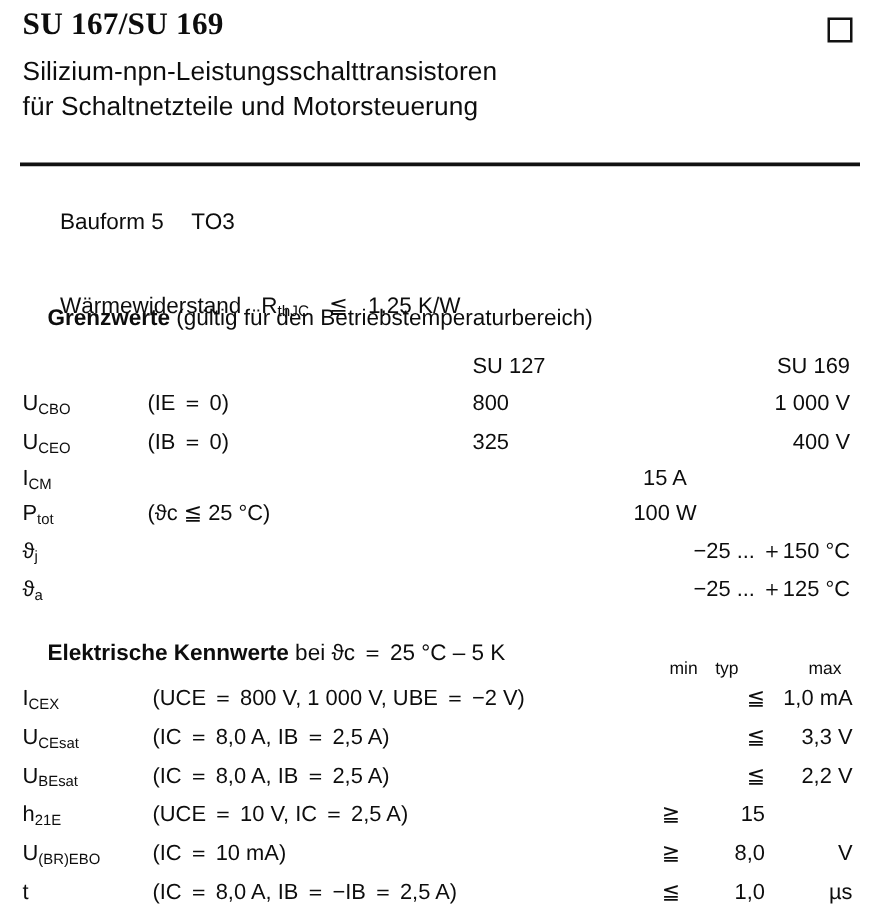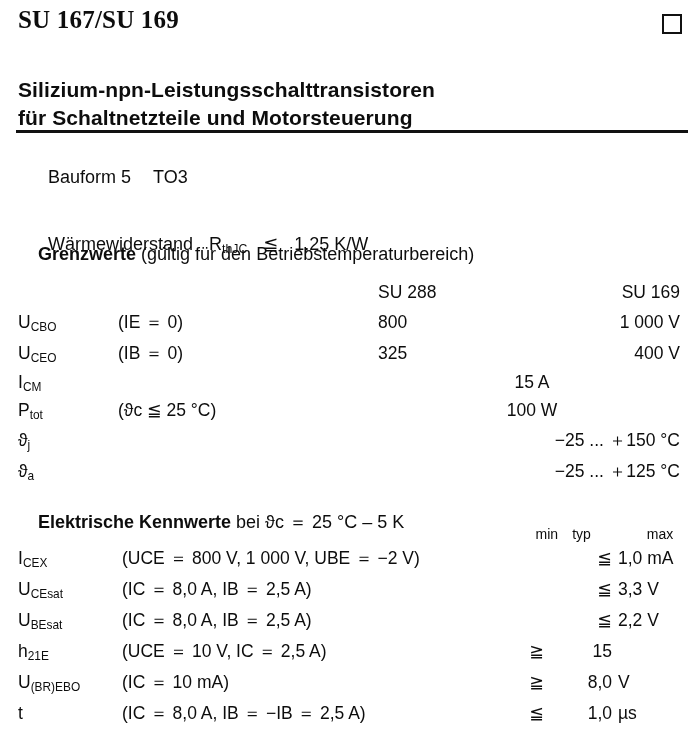--- a/index.html
+++ b/index.html
@@ -47,22 +47,21 @@
     margin-top: 8px;
     margin-right: 4px;
   }
   .subtitle {
     position: absolute;
     left: 18px;
     top: 44px;
     font-size: 21px;
     line-height: 1.32;
     letter-spacing: 0.1px;
-    font-weight: 700;
-    margin-top: 32px;
+    font-weight: 400;
   }
   .rule {
     position: absolute;
     left: 16px;
     right: 12px;
     height: 3px;
     background: #111;
   }
   .rule-top { top: 130px; }
 
@@ -126,21 +125,21 @@
   }
   .elec td {
     padding: 0 0 7px 0;
     vertical-align: baseline;
     white-space: nowrap;
   }
   .e-sym { width: 104px; }
   .e-cond { width: 360px; }
   .e-min { width: 62px; text-align: right; padding-right: 8px !important; }
   .e-typ { width: 60px; text-align: right; padding-right: 6px !important; }
-  .e-max { text-align: left; padding-right: 4px !important; }
+  .e-max { text-align: right; padding-right: 4px !important; }
 
   .hdr-minmax {
     position: absolute;
     left: 520px;
     top: 510px;
     font-size: 14px;
     white-space: pre;
   }
 
   
@@ -181,21 +180,21 @@
     <b>Grenzwerte</b>
     <span>(gültig für den Betriebstemperaturbereich)</span>
   </div>
 
   <div class="limits">
     <table>
       <tbody>
           <tr>
         <td class="col-sym"></td>
         <td class="col-cond"></td>
-        <td class="col-a">SU 288</td>
+        <td class="col-a">SU 127</td>
         <td class="col-b">SU 169</td>
       </tr>
       <tr>
         <td class="col-sym">U<sub>CBO</sub></td>
         <td class="col-cond">(IE ＝ 0)</td>
         <td class="col-a">800</td>
         <td class="col-b">1 000 V</td>
       </tr>
       <tr>
         <td class="col-sym">U<sub>CEO</sub></td>

